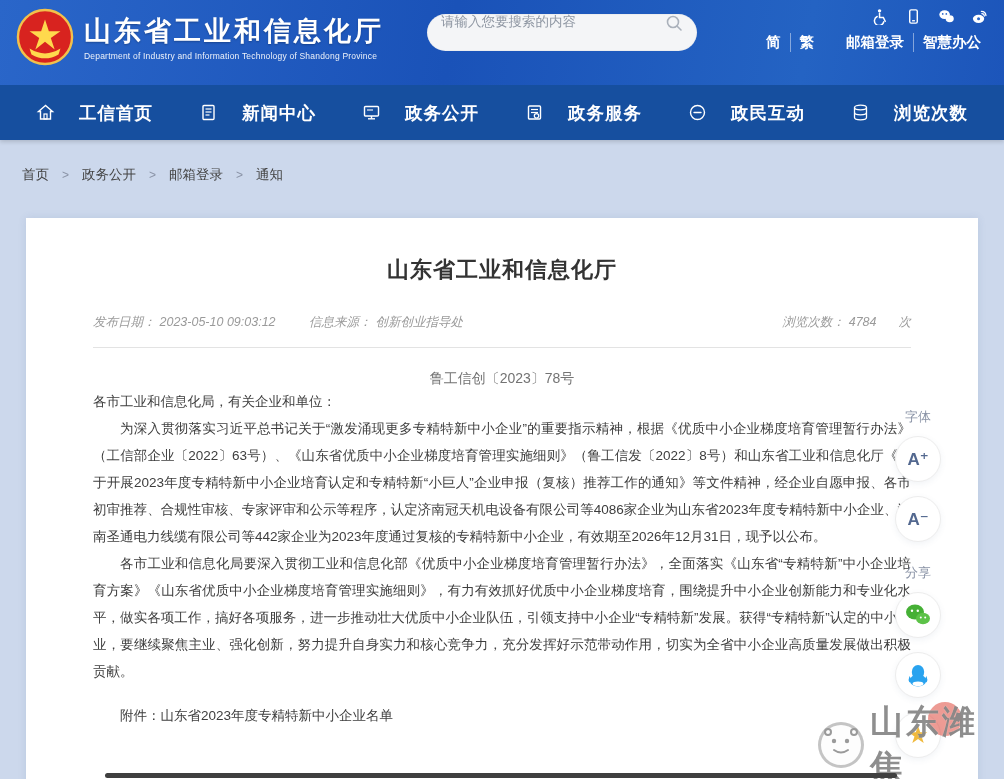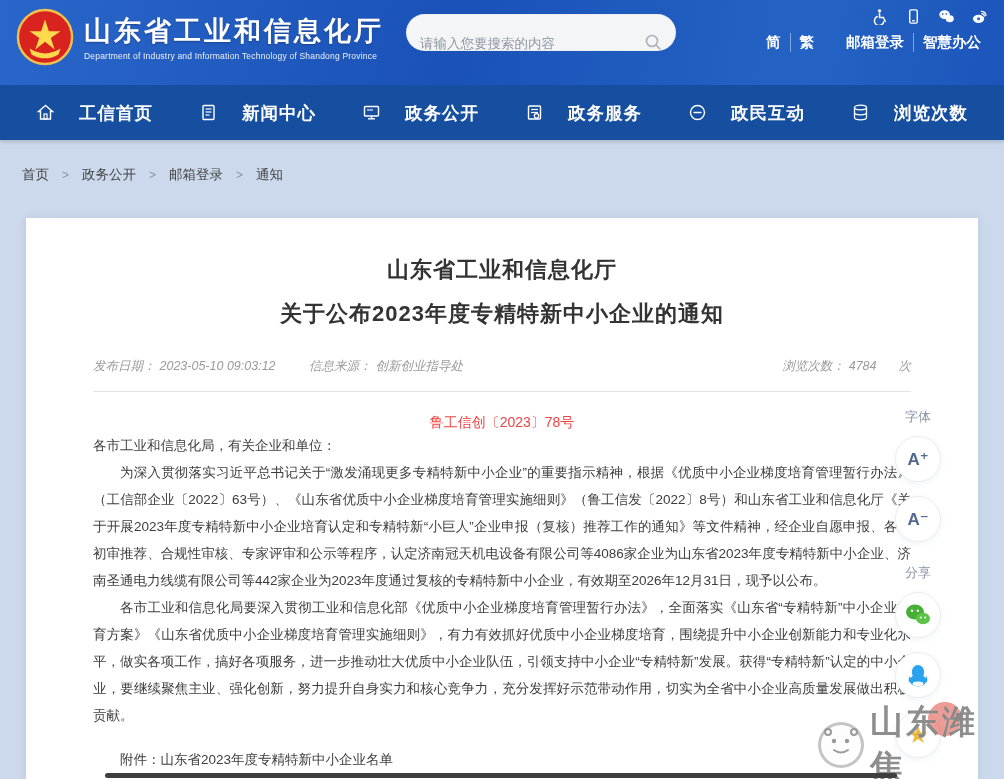--- a/index.html
+++ b/index.html
@@ -25,22 +25,22 @@
   }
   .logo-area { display:flex; align-items:center; margin:8px 0 0 16px; }
   .emblem { width:58px; height:58px; flex:0 0 auto; }
   .titles { margin-left:10px; }
   .site-title {
     color:#fff; font-size:27px; font-weight:700; letter-spacing:3px;
     text-shadow:0 1px 2px rgba(0,0,0,.25); line-height:34px;
   }
   .site-subtitle { color:rgba(255,255,255,.92); font-size:8.5px; margin-top:3px; letter-spacing:.2px; }
   .search-box {
-    position:absolute; left:406px; top:14px; width:270px; height:37px;
-    background:#f4f5f7; border-radius:19px; display:flex; align-items:flex-end;
+    position:absolute; left:427px; top:14px; width:270px; height:37px;
+    background:#f4f5f7; border-radius:19px; display:flex; align-items:flex-start;
     padding:0 14px; box-shadow:inset 0 0 0 1px rgba(0,0,0,.03);
   }
   .search-box input {
     flex:1; border:none; outline:none; background:transparent;
     font-size:13.5px; color:#555; font-family:inherit;
   }
   .search-box input::placeholder { color:#8f97a3; }
   .search-glyph { width:18px; height:18px; flex:0 0 auto; cursor:pointer; }
   .header-right { position:absolute; right:14px; top:8px; text-align:right; }
   .hdr-icon-row { display:flex; justify-content:flex-end; gap:16px; margin-bottom:8px; padding-right:2px; }
@@ -71,21 +71,21 @@
   }
   .art-title { text-align:center; font-size:22px; line-height:44px; font-weight:700; color:#333; letter-spacing:1px; }
   .meta-row {
     margin-top:22px; display:flex; justify-content:space-between;
     font-size:12.5px; color:#9a9a9a; padding-bottom:16px; border-bottom:1px solid #e3e3e3;font-style:italic;
   }
   .meta-left span { margin-right:4px; }
   .meta-left .block-gap { margin-left:26px; }
   .meta-right span { margin-left:4px; }
   .meta-right .unit { margin-left:22px; }
-  .doc-number { text-align:center; margin-top:22px; font-size:14px; color:#ef4444; }
+  .doc-number { text-align:center; margin-top:22px; font-size:14px; color:#737373; }
   .salutation { font-size:13.5px; color:#3d3d3d; line-height:27px; }
   .para { font-size:13.5px; color:#3d3d3d; line-height:27px; text-indent:2em; text-align:justify; }
   .attachment { margin-top:22px; font-size:13.5px; color:#3d3d3d; text-indent:2em; }
   
   .tools { position:absolute; left:888px; top:408px; width:60px; text-align:center; }
   .tool-label { font-size:13px; color:#8a93a6; margin-bottom:10px; }
   .tool-btn {
     width:46px; height:46px; border-radius:50%; background:#fff;
     border:1px solid #ededed; box-shadow:0 2px 6px rgba(80,100,140,.08);
     display:flex; align-items:center; justify-content:center;
@@ -236,21 +236,20 @@
     <span class="crumb">政务公开</span>
     <span class="sep">&gt;</span>
     <span class="crumb">邮箱登录</span>
     <span class="sep">&gt;</span>
     <span class="crumb">通知</span>
   </div>
 </div>
 
 <main class="card">
   <h1 class="art-title">山东省工业和信息化厅</h1>
-  <h1 class="art-title">关于公布2023年度专精特新中小企业的通知</h1>
 
   <div class="meta-row">
     <div class="meta-left">
       <span>发布日期：</span><span>2023-05-10 09:03:12</span>
       <span class="block-gap">信息来源：</span><span>创新创业指导处</span>
     </div>
     <div class="meta-right">
       <span>浏览次数：</span><span>4784</span><span class="unit">次</span>
     </div>
   </div>

